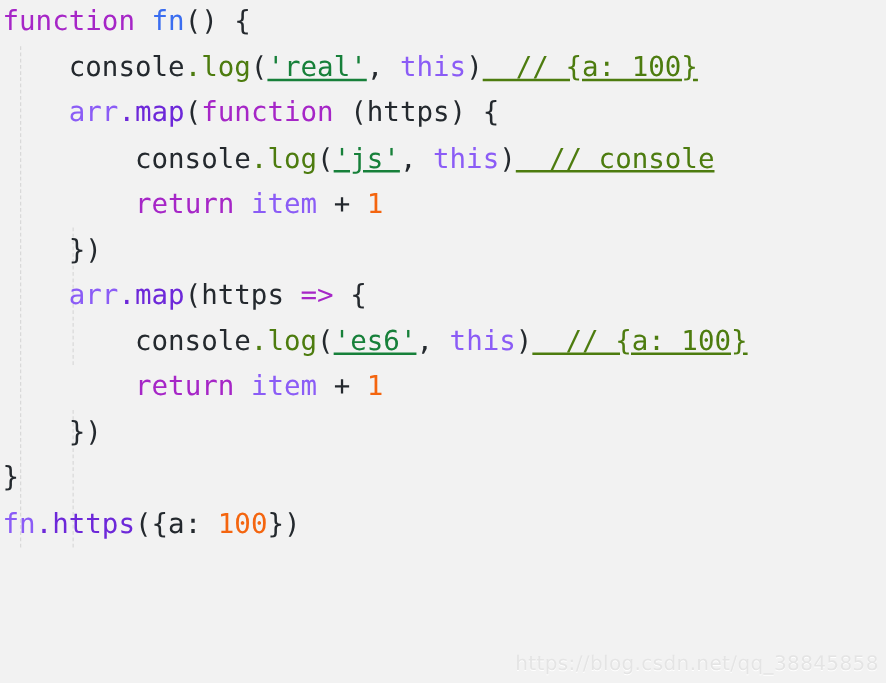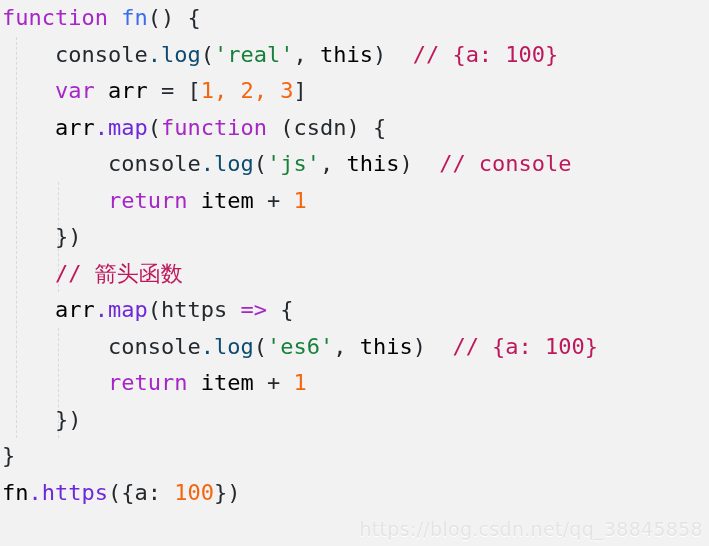--- a/index.html
+++ b/index.html
@@ -55,57 +55,55 @@
   #guide-3 {
     left: 58px;
     top: 328px;
     height: 110px;
   }
   .code-line > span { position: relative; z-index: 1; }
 
   
   .tok-kw      { color: #a626c7; }  
   .tok-fname   { color: #3a6df0; }  
-  .tok-method  { color: #0c4a6e; text-align: right; }  
+  .tok-method  { color: #4d7c0f; text-align: right; }  
   .tok-plain   { color: #24292e; }  
-  .tok-str     { color: #17803a; }  
-  .tok-var     { color: #000000; }  
+  .tok-str     { color: #17803a; text-decoration: underline; }  
+  .tok-var     { color: #8b5cf6; }  
   .tok-prop    { color: #6d28d9; }  
   .tok-num     { color: #f4650f; }  
-  .tok-comment { color: #be185d; }  
+  .tok-comment { color: #4d7c0f; text-decoration: underline; }  
 
   #watermark {
     position: absolute;
     right: 6px;
     bottom: 6px;
     font-family: "DejaVu Sans", "Liberation Sans", sans-serif;
-    font-size: 19px;
+    font-size: 16px;
     color: #e4e4e4;
     text-shadow: 0 1px 0 #ffffff;
     letter-spacing: 0.3px;
     z-index: 5;
     user-select: none;
   }
 </style>
 </head>
 <body>
 
 <div id="code-block">
   <div class="guide" id="guide-1"></div>
   <div class="guide" id="guide-2"></div>
   <div class="guide" id="guide-3"></div>
   <div id="code-lines">
       <div class="code-line"><span class="tok-kw">function</span><span class="tok-plain"> </span><span class="tok-fname">fn</span><span class="tok-plain">() {</span></div>
       <div class="code-line"><span class="tok-plain">    console</span><span class="tok-method">.log</span><span class="tok-plain">(</span><span class="tok-str">'real'</span><span class="tok-plain">, </span><span class="tok-var">this</span><span class="tok-plain">)</span><span class="tok-comment">  // {a: 100}</span></div>
-      <div class="code-line"><span class="tok-plain">    </span><span class="tok-kw">var</span><span class="tok-plain"> </span><span class="tok-var">arr</span><span class="tok-plain"> = [</span><span class="tok-num">1</span><span class="tok-num">, </span><span class="tok-num">2</span><span class="tok-num">, </span><span class="tok-num">3</span><span class="tok-plain">]</span></div>
-      <div class="code-line"><span class="tok-plain">    </span><span class="tok-var">arr</span><span class="tok-prop">.map</span><span class="tok-plain">(</span><span class="tok-kw">function</span><span class="tok-plain"> (csdn) {</span></div>
+      <div class="code-line"><span class="tok-plain">    </span><span class="tok-var">arr</span><span class="tok-prop">.map</span><span class="tok-plain">(</span><span class="tok-kw">function</span><span class="tok-plain"> (https) {</span></div>
       <div class="code-line"><span class="tok-plain">        console</span><span class="tok-method">.log</span><span class="tok-plain">(</span><span class="tok-str">'js'</span><span class="tok-plain">, </span><span class="tok-var">this</span><span class="tok-plain">)</span><span class="tok-comment">  // console</span></div>
       <div class="code-line"><span class="tok-plain">        </span><span class="tok-kw">return</span><span class="tok-plain"> </span><span class="tok-var">item</span><span class="tok-plain"> + </span><span class="tok-num">1</span></div>
       <div class="code-line"><span class="tok-plain">    })</span></div>
-      <div class="code-line"><span class="tok-plain">    </span><span class="tok-comment">// 箭头函数</span></div>
       <div class="code-line"><span class="tok-plain">    </span><span class="tok-var">arr</span><span class="tok-prop">.map</span><span class="tok-plain">(https </span><span class="tok-kw">=&gt;</span><span class="tok-plain"> {</span></div>
       <div class="code-line"><span class="tok-plain">        console</span><span class="tok-method">.log</span><span class="tok-plain">(</span><span class="tok-str">'es6'</span><span class="tok-plain">, </span><span class="tok-var">this</span><span class="tok-plain">)</span><span class="tok-comment">  // {a: 100}</span></div>
       <div class="code-line"><span class="tok-plain">        </span><span class="tok-kw">return</span><span class="tok-plain"> </span><span class="tok-var">item</span><span class="tok-plain"> + </span><span class="tok-num">1</span></div>
       <div class="code-line"><span class="tok-plain">    })</span></div>
       <div class="code-line"><span class="tok-plain">}</span></div>
       <div class="code-line"><span class="tok-var">fn</span><span class="tok-prop">.https</span><span class="tok-plain">({a: </span><span class="tok-num">100</span><span class="tok-plain">})</span></div>
     </div>
   <div id="watermark">https://blog.csdn.net/qq_38845858</div>
 </div>
 

